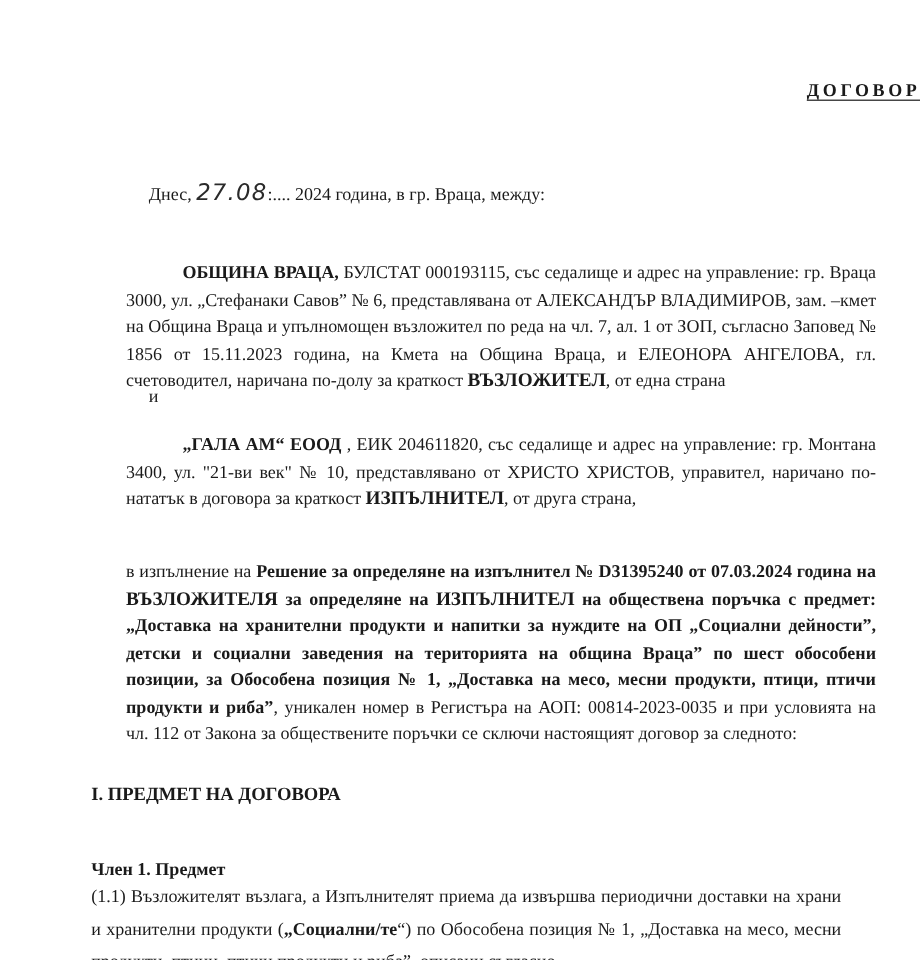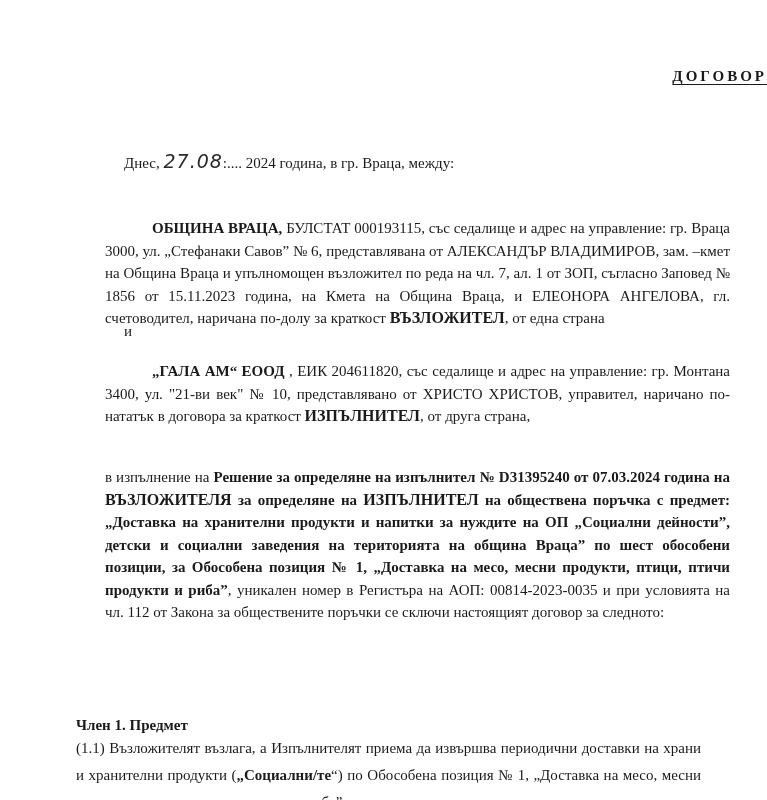--- a/index.html
+++ b/index.html
@@ -137,20 +137,21 @@
       <span class="b">„ГАЛА АМ“ ЕООД</span><span> , ЕИК  204611820, със седалище и адрес на управление: гр. Монтана 3400, ул. "21-ви век" № 10, представлявано от ХРИСТО ХРИСТОВ, управител, наричано по-нататък в договора за краткост </span><span class="b big">ИЗПЪЛНИТЕЛ</span><span>, от друга страна,</span>
     </p>
   </div>
 
   <div class="para" style="top:466px;">
     <p>
       <span>в изпълнение на </span><span class="bi">Решение за определяне на изпълнител № D31395240 от 07.03.2024 година на </span><span class="bi big">ВЪЗЛОЖИТЕЛЯ</span><span class="bi"> за определяне на </span><span class="bi big">ИЗПЪЛНИТЕЛ</span><span class="bi"> на обществена поръчка с предмет: „Доставка на хранителни продукти и напитки за нуждите на ОП „Социални дейности”, детски и социални  заведения на територията на община Враца” по шест обособени позиции, за Обособена позиция № 1, „Доставка на месо, месни продукти, птици, птичи продукти и риба”</span><span>, уникален номер в Регистъра на АОП: 00814-2023-0035 и при условията на чл. 112 от Закона за обществените поръчки се сключи настоящият договор за следното:</span>
     </p>
   </div>
 
+  <div class="section-heading">I.  ПРЕДМЕТ НА ДОГОВОРА</div>
 
   <div class="article-heading">Член 1. Предмет</div>
 
   <div class="clause">
     <p>
       <span>(1.1) Възложителят възлага, а Изпълнителят приема да извършва периодични доставки на храни и хранителни продукти (</span><span class="b">„Социални/те</span><span>“) по Обособена позиция № 1, „Доставка на месо, месни продукти, птици, птичи продукти и риба”, описани съгласно</span>
     </p>
   </div>
 
 </div>

